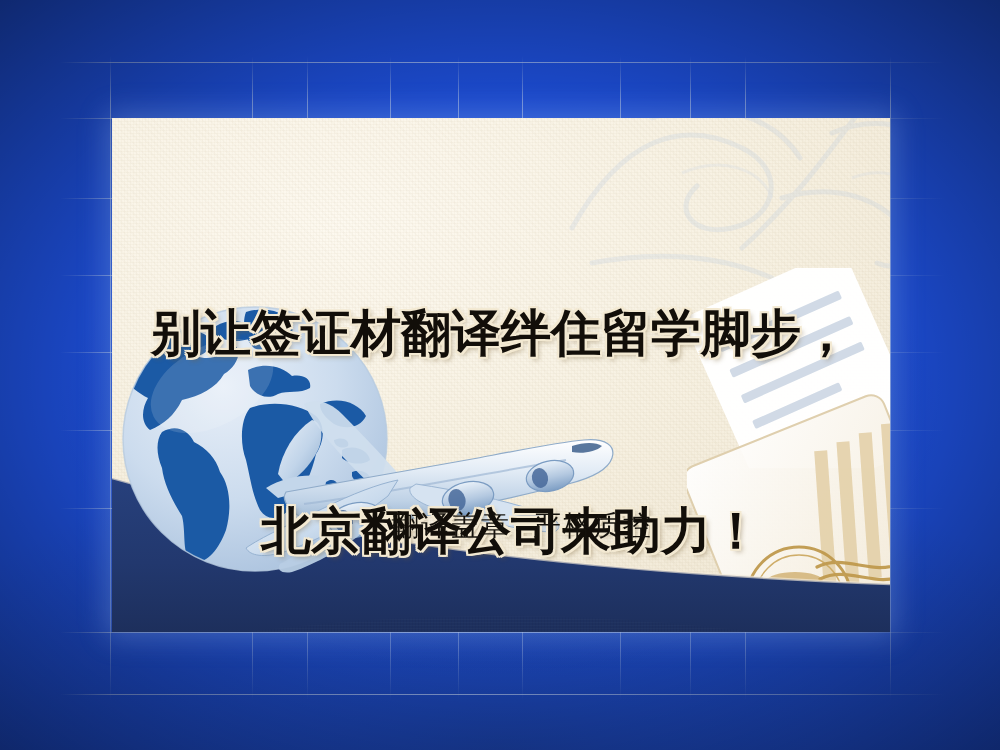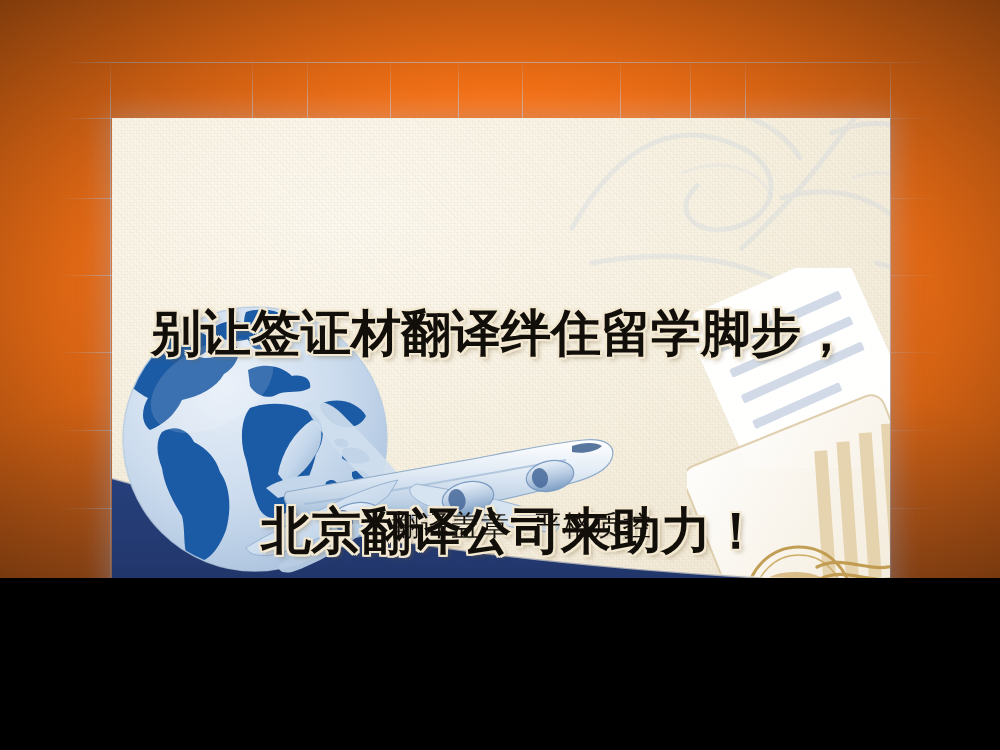--- a/index.html
+++ b/index.html
@@ -3,24 +3,24 @@
 <meta charset="utf-8">
 <style>
   html, body {
     margin: 0;
     padding: 0;
     background: #000;
   }
   #stage {
     position: relative;
     width: 1000px;
-    height: 578px;
+    height: 750px;
     overflow: hidden;
     font-family: "DejaVu Sans", "Liberation Sans", sans-serif;
-    background: #f97316;
+    background: #1d4ed8;
   }
 
   
   .bg-base {
     position: absolute;
     inset: 0;
     background:
       linear-gradient(180deg,
         #000103 0%,
         #02040a 12%,

